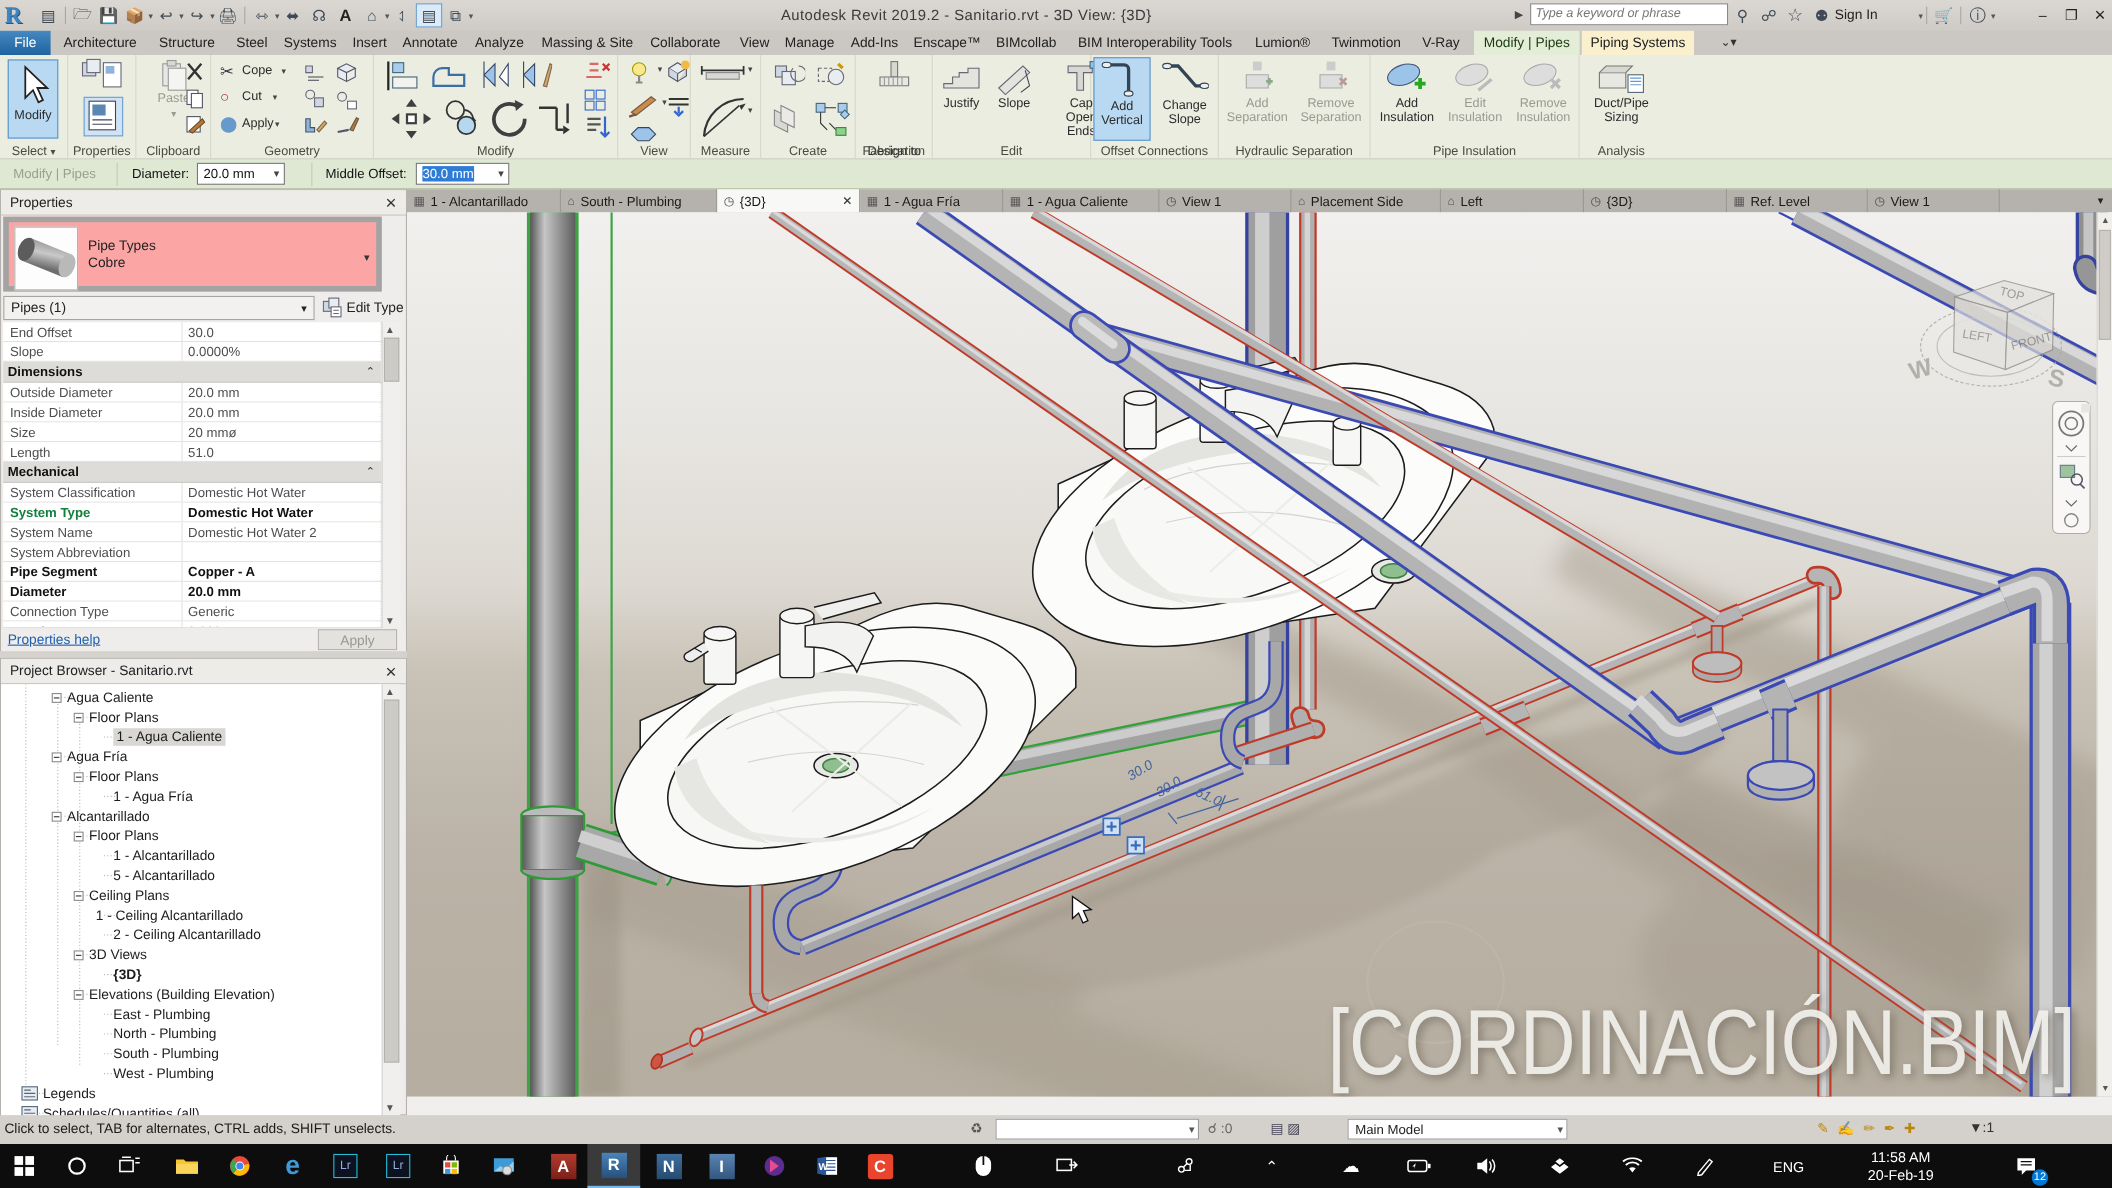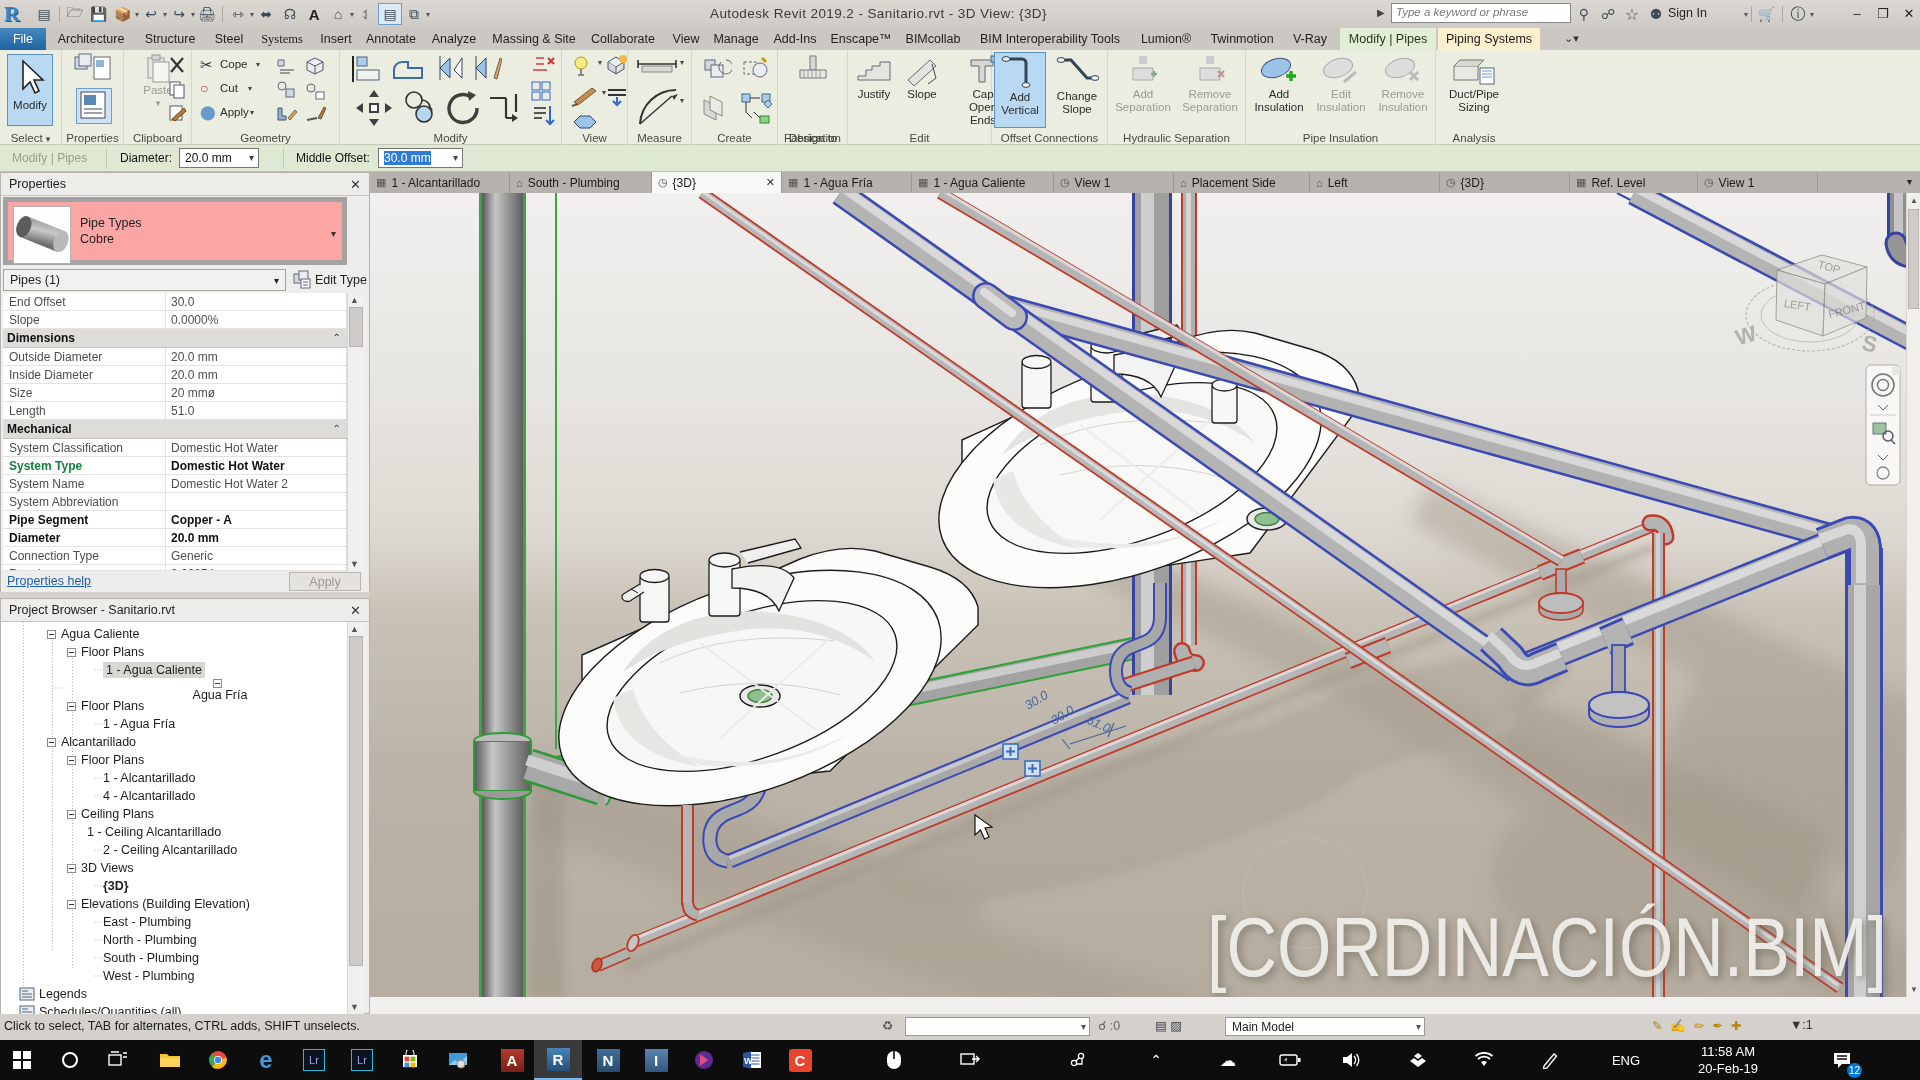--- a/index.html
+++ b/index.html
@@ -112,21 +112,21 @@
  <div class="winbtn abs" style="left:1843px;">–</div>
  <div class="winbtn abs" style="left:1869px;">❐</div>
  <div class="winbtn abs" style="left:1895px;">✕</div>
 </div>
 
 <div id="tabrow" class="abs">
  <div class="rtab" id="tab-file" style="left:0;width:46px;">File</div>
  <div class="rtab" style="left:50px;width:82px;">Architecture</div>
  <div class="rtab" style="left:136px;width:68px;">Structure</div>
  <div class="rtab" style="left:208px;width:42px;">Steel</div>
- <div class="rtab" style="left:252px;width:60px;font-family:Liberation Serif, serif;">Systems</div>
+ <div class="rtab" style="left:252px;width:60px;">Systems</div>
  <div class="rtab" style="left:314px;width:44px;">Insert</div>
  <div class="rtab" style="left:360px;width:62px;">Annotate</div>
  <div class="rtab" style="left:426px;width:56px;">Analyze</div>
  <div class="rtab" style="left:486px;width:96px;">Massing &amp; Site</div>
  <div class="rtab" style="left:584px;width:78px;">Collaborate</div>
  <div class="rtab" style="left:666px;width:40px;">View</div>
  <div class="rtab" style="left:708px;width:56px;">Manage</div>
  <div class="rtab" style="left:768px;width:54px;">Add-Ins</div>
  <div class="rtab" style="left:826px;width:70px;">Enscape™</div>
  <div class="rtab" style="left:900px;width:66px;">BIMcollab</div>
@@ -621,21 +621,21 @@
             <span>Agua Caliente</span>
           </div>
   <div class="trow" style="left:66px;top:21px;">
             <span class="expb"></span>
             <span>Floor Plans</span>
           </div>
   <div class="trow" style="left:88px;top:39px;">
             <span style="display:inline-block;width:14px;"></span>
             <span style="background:#d9d7d4;padding:1px 3px;">1 - Agua Caliente</span>
           </div>
-  <div class="trow" style="left:46px;top:57px;flex-direction:column;">
+  <div class="trow" style="left:46px;top:57px;">
             <span class="expb"></span>
             <span>Agua Fría</span>
           </div>
   <div class="trow" style="left:66px;top:75px;">
             <span class="expb"></span>
             <span>Floor Plans</span>
           </div>
   <div class="trow" style="left:88px;top:93px;">
             <span style="display:inline-block;width:14px;"></span>
             <span>1 - Agua Fría</span>
@@ -647,21 +647,21 @@
   <div class="trow" style="left:66px;top:129px;">
             <span class="expb"></span>
             <span>Floor Plans</span>
           </div>
   <div class="trow" style="left:88px;top:147px;">
             <span style="display:inline-block;width:14px;"></span>
             <span>1 - Alcantarillado</span>
           </div>
   <div class="trow" style="left:88px;top:165px;">
             <span style="display:inline-block;width:14px;"></span>
-            <span>4 - Alcantarillado</span>
+            <span>5 - Alcantarillado</span>
           </div>
   <div class="trow" style="left:66px;top:183px;">
             <span class="expb"></span>
             <span>Ceiling Plans</span>
           </div>
   <div class="trow" style="left:72px;top:201px;">
             <span style="display:inline-block;width:14px;"></span>
             <span>1 - Ceiling Alcantarillado</span>
           </div>
   <div class="trow" style="left:88px;top:219px;">

